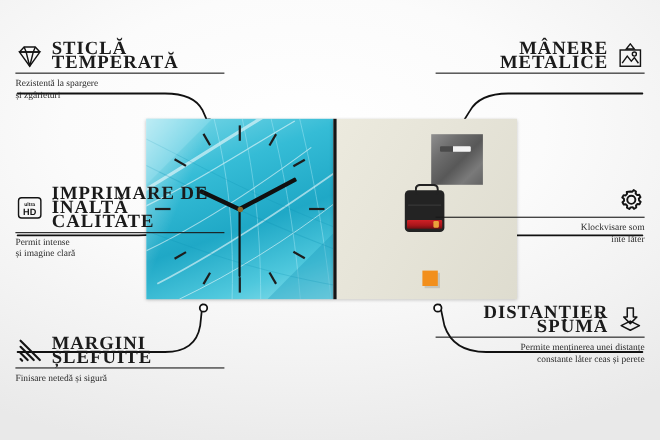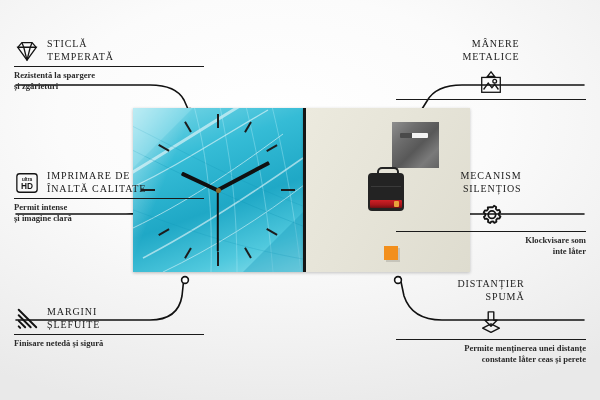--- a/index.html
+++ b/index.html
@@ -9,35 +9,34 @@
     background:#ffffff;
   }
   #stage{
     position:relative;width:600px;height:400px;
     background:
       radial-gradient(ellipse 520px 300px at 46% 30%, #ffffff 0%, #fbfbfb 42%, #f2f2f2 72%, #e9e9e9 100%);
   }
   
   .callout{position:absolute;width:190px;}
   .callout .head{display:flex;align-items:center;gap:7px;}
-  .callout.right .head{flex-direction:column;}
+  .callout.right .head{flex-direction:row;justify-content:flex-end;}
   .ttl{
     font-family:"Liberation Serif", serif;
-    font-weight:400;letter-spacing:.9px;
-    font-size:10px;line-height:12.6px;color:#1b1b1b;
+    font-weight:700;letter-spacing:.9px;
+    font-size:17px;line-height:12.6px;color:#1b1b1b;
     text-transform:uppercase;white-space:pre-line;
   }
   .callout.left .ttl{text-align:left;}
   .callout.right .ttl{text-align:right;}
   .rule{height:1.3px;background:#1a1a1a;margin-top:3px;}
   .sub{
     font-size:8.6px;line-height:10.4px;color:#2a2a2a;
     margin-top:3px;white-space:pre-line;
     font-family:"Liberation Serif", serif;
-    font-weight:bold;
   }
   .callout.left .sub{text-align:left;}
   .callout.right .sub{text-align:right;}
   .ico{width:26px;height:24px;flex:0 0 26px;display:block;}
   .ico svg{width:100%;height:100%;display:block;}
 
   
   #c-glass{left:14px;top:38px;}
   #c-print{left:14px;top:170px;}
   #c-edges{left:14px;top:278px;margin-top:28px;}
@@ -270,22 +269,20 @@
           <circle cx="18" cy="11" r="2"></circle>
         </g>
           </svg>
       </span>
     </div>
     <div class="rule"></div>
   </div>
 
   <div class="callout right" id="c-mech">
     <div class="head">
-      <span class="ttl">MECANISM
-SILENȚIOS</span>
       <span class="ico">
         <svg viewBox="0 0 28 26">
             <g fill="none" stroke="#141414" stroke-width="1.9">
           <path d="M14,4.4 L16,4.7 L17.3,3 L19.6,4.4 L19.2,6.4 L20.8,8 L22.8,7.6 L24,10 L22.4,11.3 L22.6,13.3 L24.2,14.6 L23,17 L21,16.7 L19.6,18.2 L19.9,20.2 L17.6,21.5 L16.3,19.9 L14.3,20.1 L13,21.7 L10.7,20.4 L11,18.4 L9.5,17 L7.5,17.3 L6.3,15 L7.9,13.6 L7.7,11.6 L6.1,10.3 L7.4,8 L9.4,8.3 L10.8,6.8 L10.5,4.8 Z" stroke-linejoin="round"></path>
           <circle cx="15" cy="12.6" r="4"></circle>
         </g>
           </svg>
       </span>
     </div>
     <div class="rule"></div>

